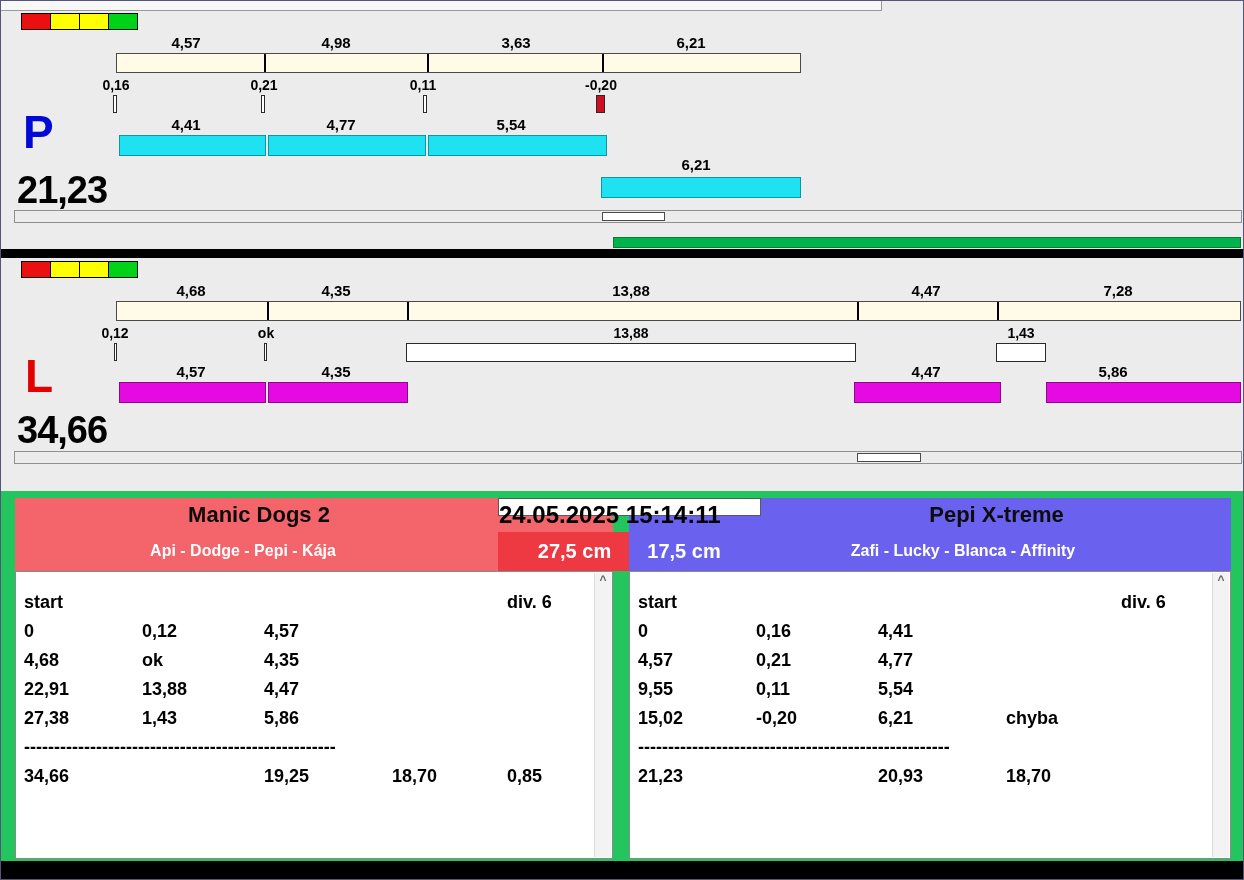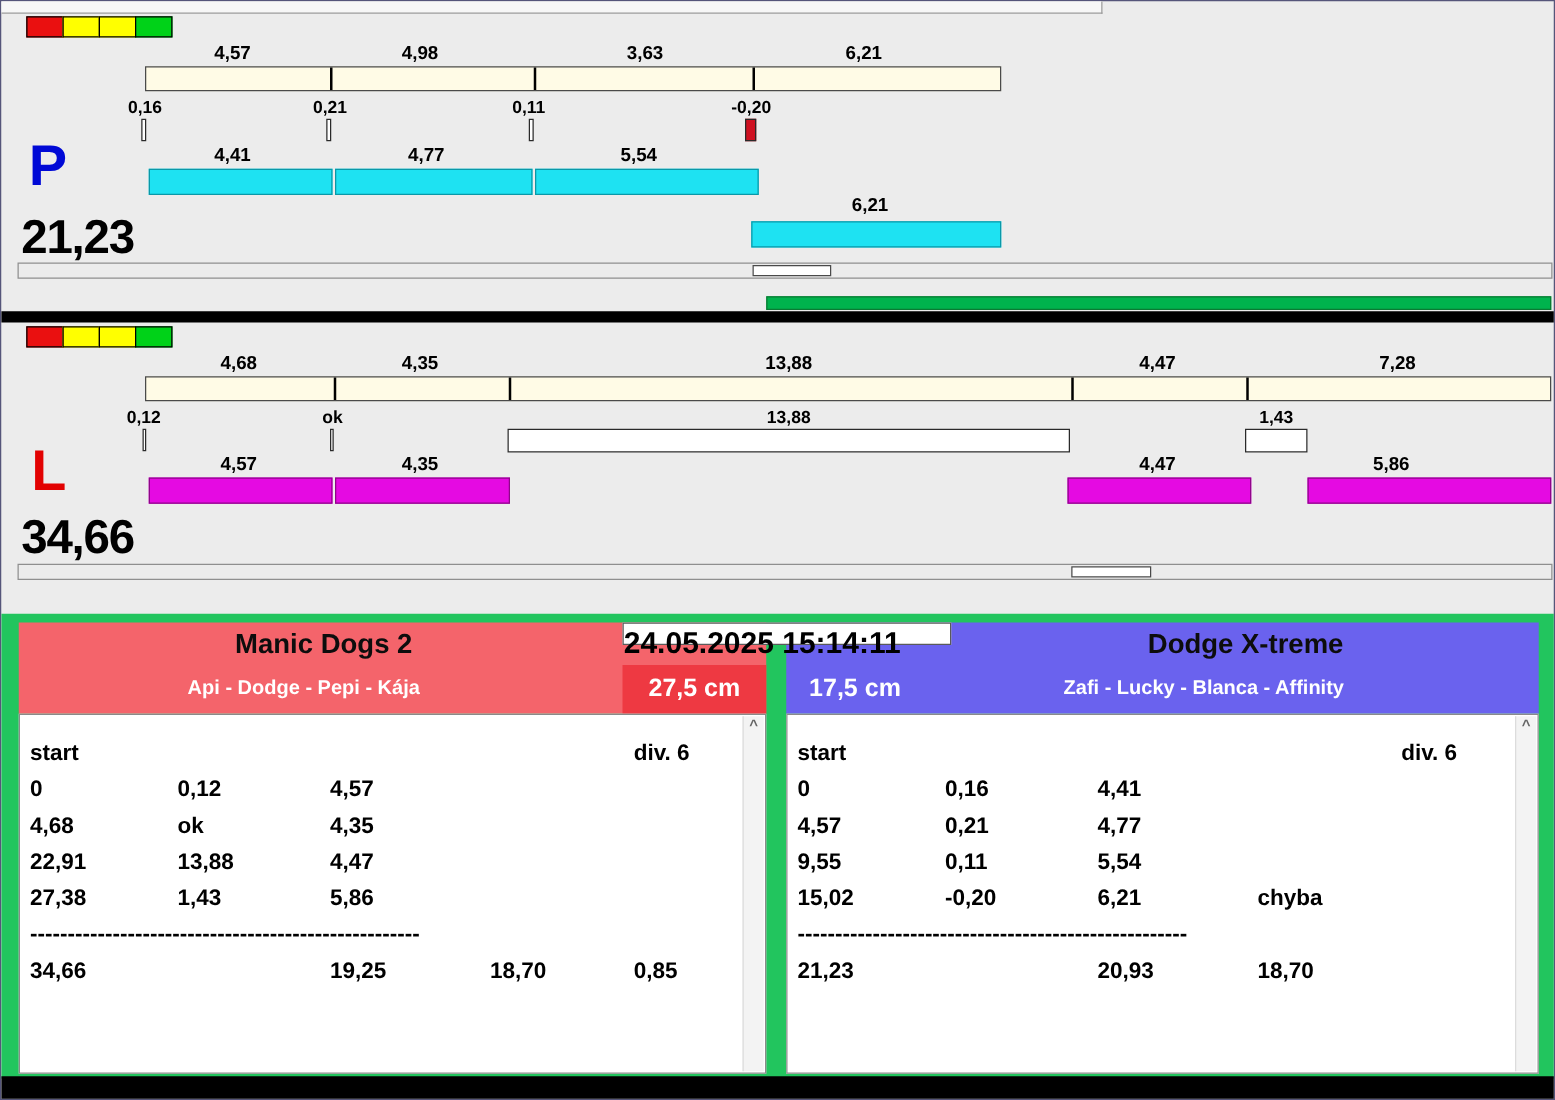--- a/index.html
+++ b/index.html
@@ -172,26 +172,26 @@
     <div class="track" style="left:13px;top:193px;width:1228px;">
       <div class="slider" style="left:842px;width:64px;"></div>
     </div>
   </section>
 
   <section class="bottom">
 
     <div class="team-header hdr-red" style="left:14px;width:598px;">
       <span class="team-title" style="left:0;width:488px;">Manic Dogs 2</span>
       <span class="team-dogs" style="left:28px;width:400px;">Api - Dodge - Pepi - Kája</span>
-      <span class="height-box acc-red" style="left:483px;width:115px;">27,5 cm</span>
+      <span class="height-box acc-red" style="left:483px;width:115px;padding-left:19px;">27,5 cm</span>
     </div>
 
     <div class="team-header hdr-blue" style="left:628px;width:602px;">
       <span class="height-box" style="left:0;width:110px;">17,5 cm</span>
-      <span class="team-title" style="left:140px;width:455px;">Dodge X-treme</span>
+      <span class="team-title" style="left:140px;width:455px;">Pepi X-treme</span>
       <span class="team-dogs" style="left:134px;width:400px;">Zafi - Lucky - Blanca - Affinity</span>
     </div>
 
     <div class="timestamp">24.05.2025 15:14:11</div>
 
     <div class="tbl" style="left:14px;top:80px;width:598px;height:288px;">
       <div class="trow">
         <span>start</span>
         <span></span>
           <span></span>

